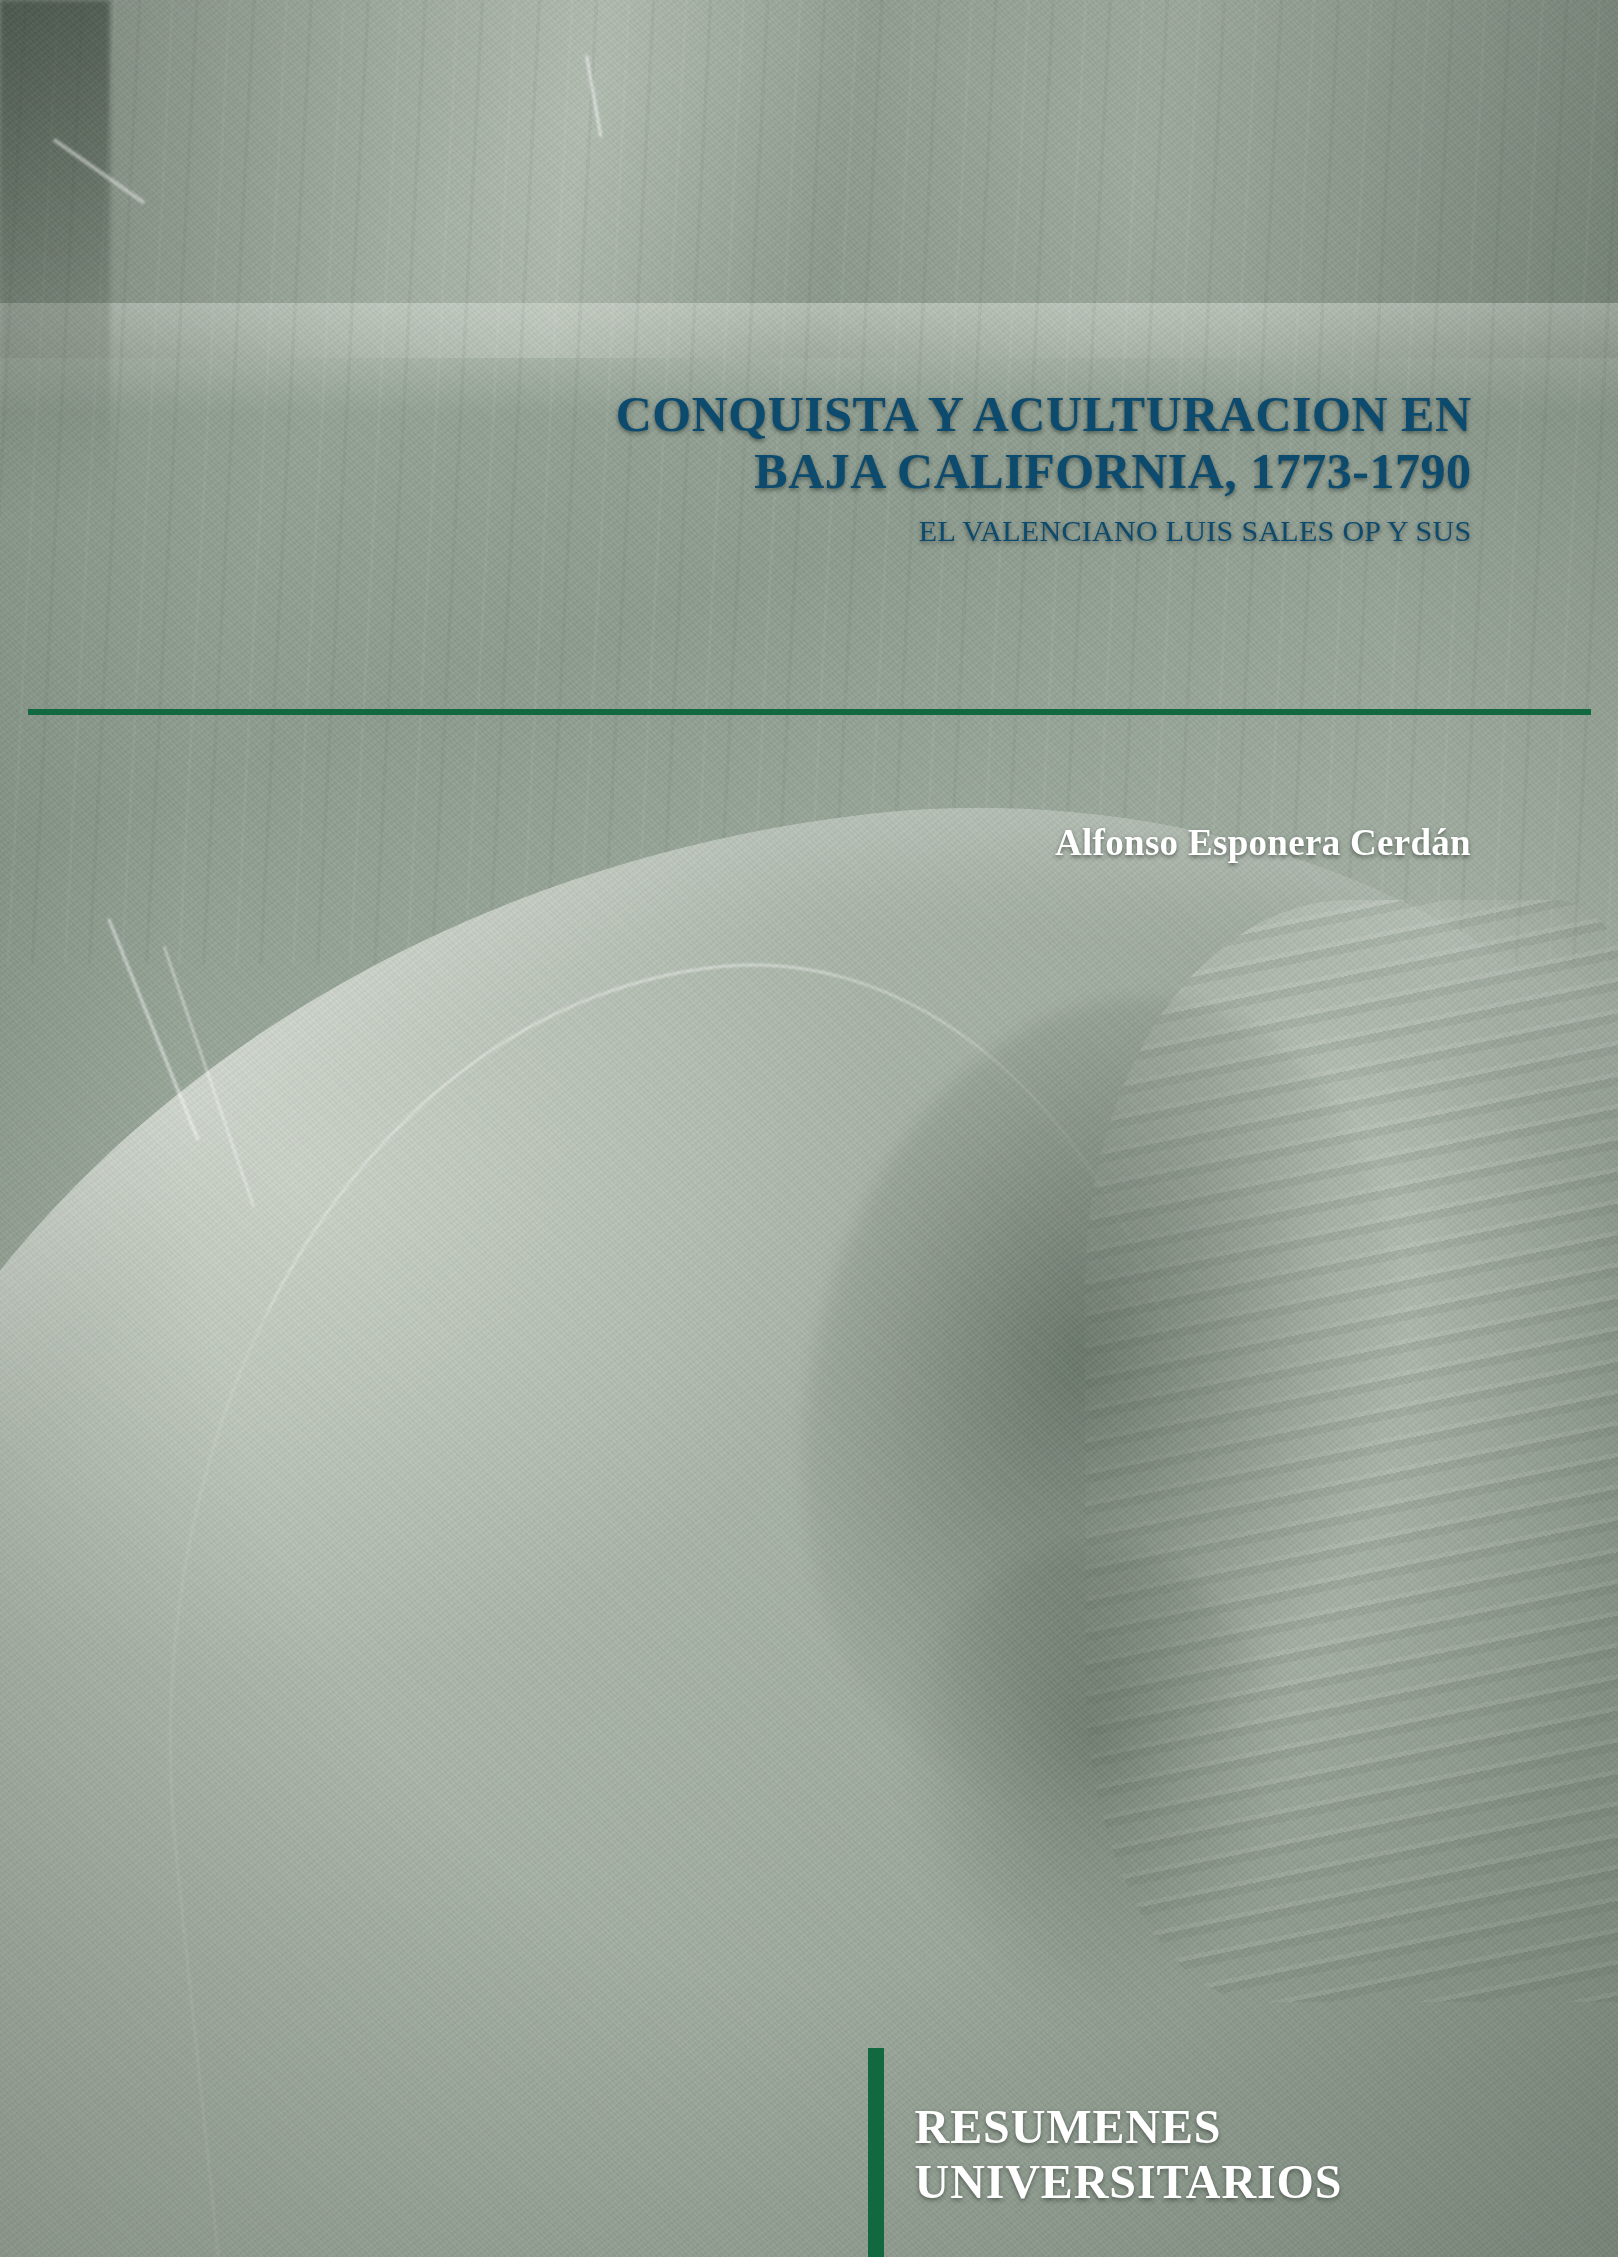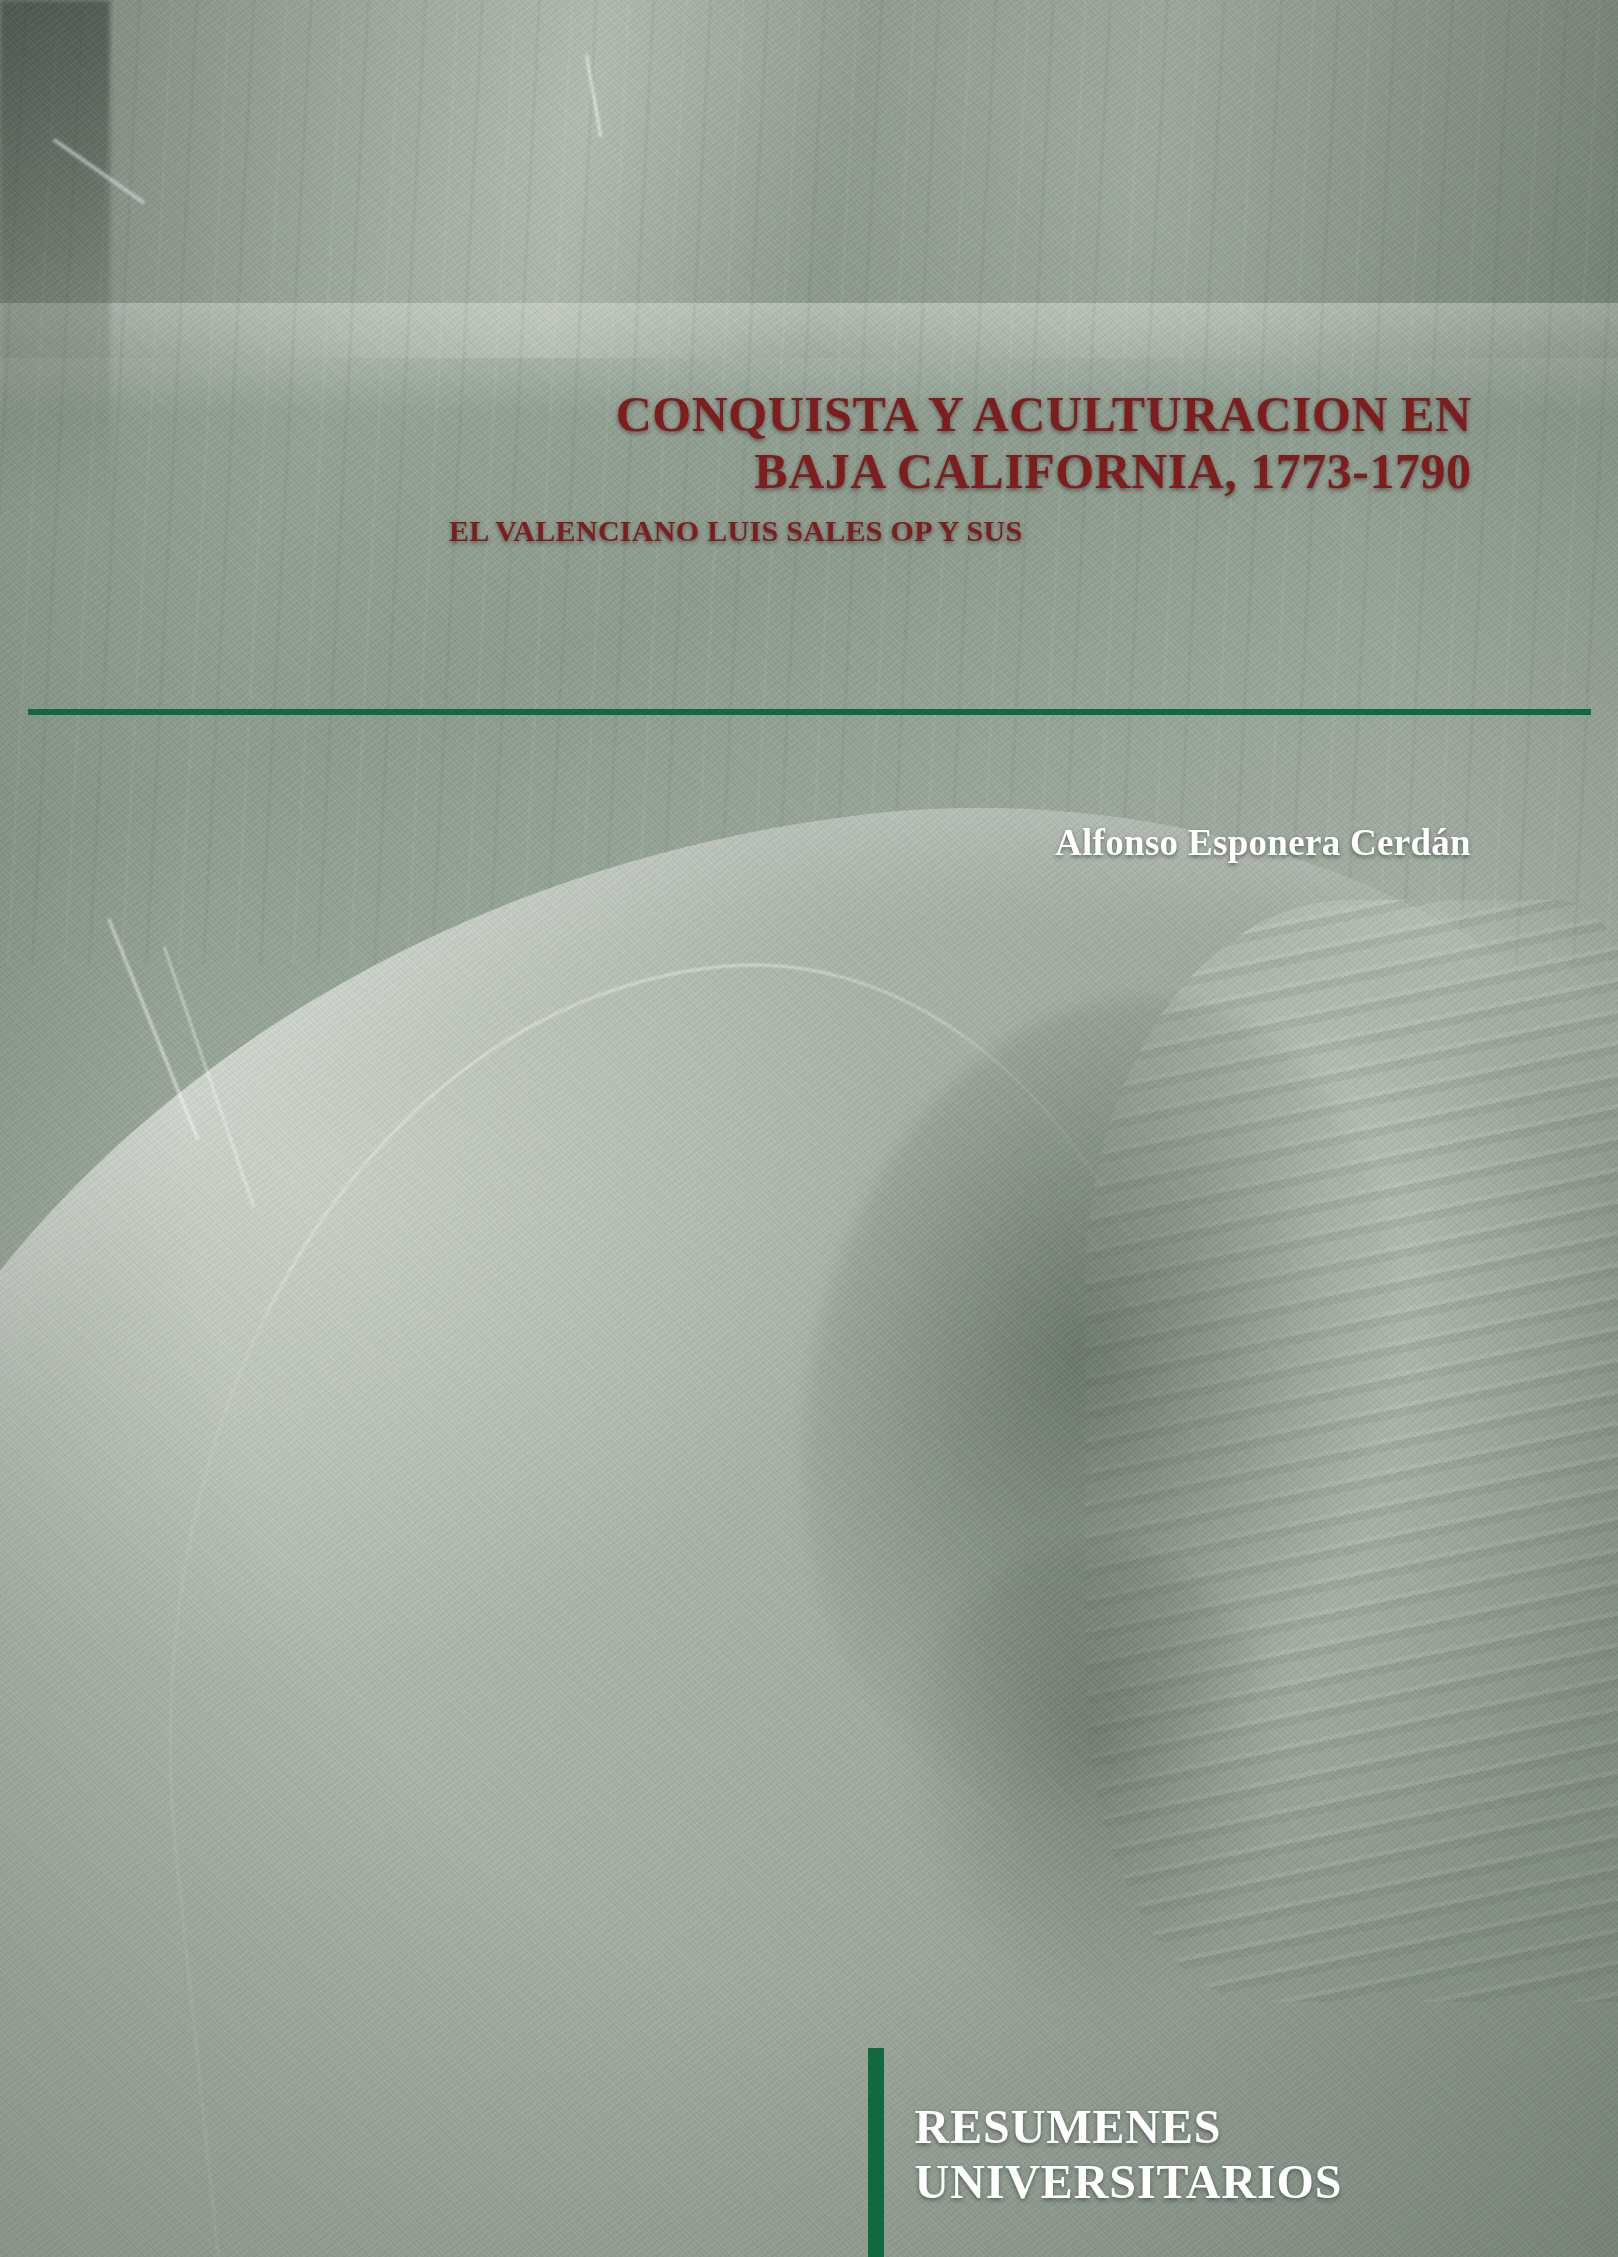--- a/index.html
+++ b/index.html
@@ -151,41 +151,40 @@
   }
 
   
   .title-block {
     position: absolute;
     left: 0;
     right: 27.5px;
     top: 386px;
     text-align: right;
     padding-right: 119px;
-    color: #7f1d1d;
+    color: #0c4a6e;
   }
   .title-main {
     font-size: 50px;
     font-weight: bold;
     letter-spacing: 0.5px;
     line-height: 1.14;
     text-shadow: 0 1.8px 4.6px rgba(20,30,22,0.55);
     margin: 0;
   }
   .title-main .line2 {
     display: block;
   }
   .subtitle {
     margin-top: 13px;
     font-size: 30px;
-    font-weight: bold;
+    font-weight: normal;
     line-height: 1.22;
     letter-spacing: 0.3px;
     text-shadow: 0 1.8px 4.6px rgba(20,30,22,0.55);
-    text-align: center;
   }
   .rule {
     position: absolute;
     left: 27.5px;
     right: 27.5px;
     top: 709px;
     height: 5.5px;
     background: #12693f;
   }
   .author {

